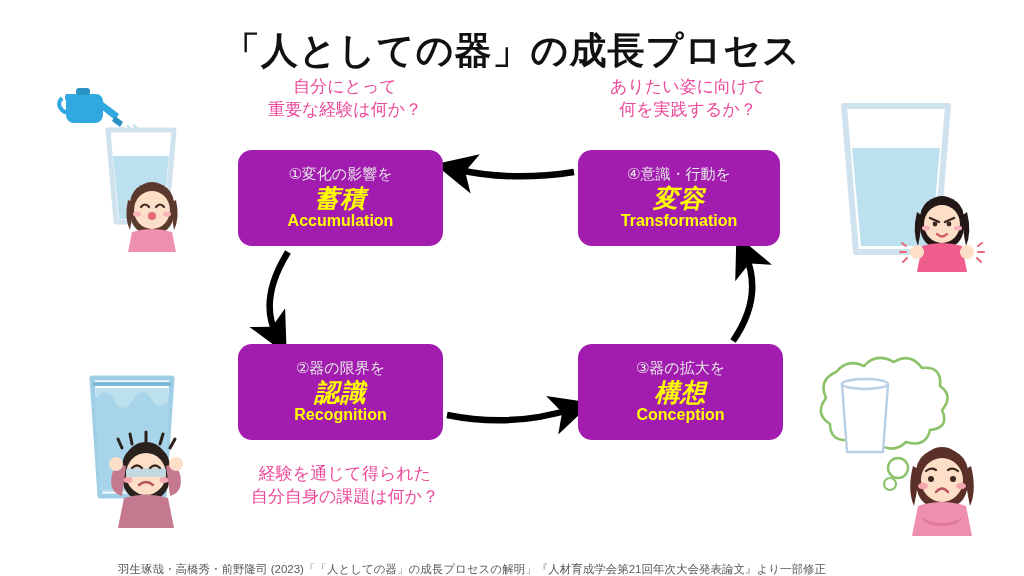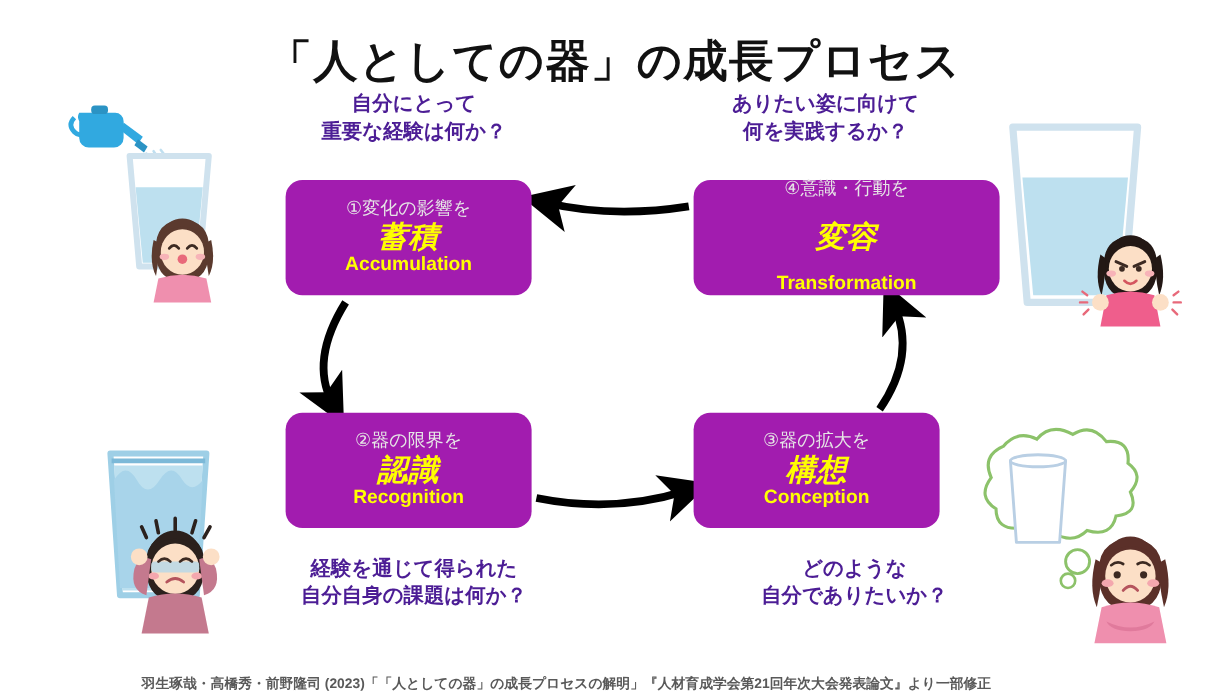--- a/index.html
+++ b/index.html
@@ -52,50 +52,49 @@
     letter-spacing:1px;
     font-style:italic;
   }
   .pbox .pen{
     color:#ffff00;
     font-size:16px;
     font-weight:bold;
     white-space:nowrap;
   }
   #box1{left:238px;top:150px;}
-  #box4{left:578px;top:150px;width:255px;gap:16px;}
+  #box4{left:578px;top:150px;width:202px;}
   #box2{left:238px;top:344px;}
   #box3{left:578px;top:344px;width:205px;}
 
   
   .ann{
     position:absolute;
-    color:#4c1d95;
-    font-weight:bold;
+    color:#ec4899;
+    font-weight:normal;
     font-size:17px;
     line-height:1.35;
     text-align:center;
     white-space:nowrap;
   }
   #ann1{left:230px;top:76px;width:230px;}
   #ann2{left:568px;top:76px;width:240px;}
   #ann3{left:210px;top:463px;width:270px;text-align:center;}
   #ann4{left:592px;top:463px;width:240px;}
 
   
   .arrows{position:absolute;left:0;top:0;width:1024px;height:576px;}
 
   
   .footer{
     position:absolute;left:118px;top:562px;
     font-size:11.5px;
     color:#595959;
     white-space:nowrap;
     letter-spacing:0px;
-    font-weight:bold;
   }
 
   
   .ill{position:absolute;}
   #ill-tl{left:52px;top:72px;width:160px;height:185px;}
   #ill-tr{left:828px;top:78px;width:180px;height:196px;}
   #ill-bl{left:82px;top:368px;width:160px;height:165px;}
   #ill-br{left:806px;top:356px;width:200px;height:190px;}
 </style>
 </head>
@@ -266,20 +265,16 @@
     <div>重要な経験は何か？</div>
   </div>
   <div class="ann" id="ann2">
     <div>ありたい姿に向けて</div>
     <div>何を実践するか？</div>
   </div>
   <div class="ann" id="ann3">
     <div>経験を通じて得られた</div>
     <div>自分自身の課題は何か？</div>
   </div>
-  <div class="ann" id="ann4">
-    <div>どのような</div>
-    <div>自分でありたいか？</div>
-  </div>
 
   <div class="footer">羽生琢哉・高橋秀・前野隆司 (2023)「「人としての器」の成長プロセスの解明」『人材育成学会第21回年次大会発表論文』より一部修正</div>
 
 </div>
 
 </body></html>

